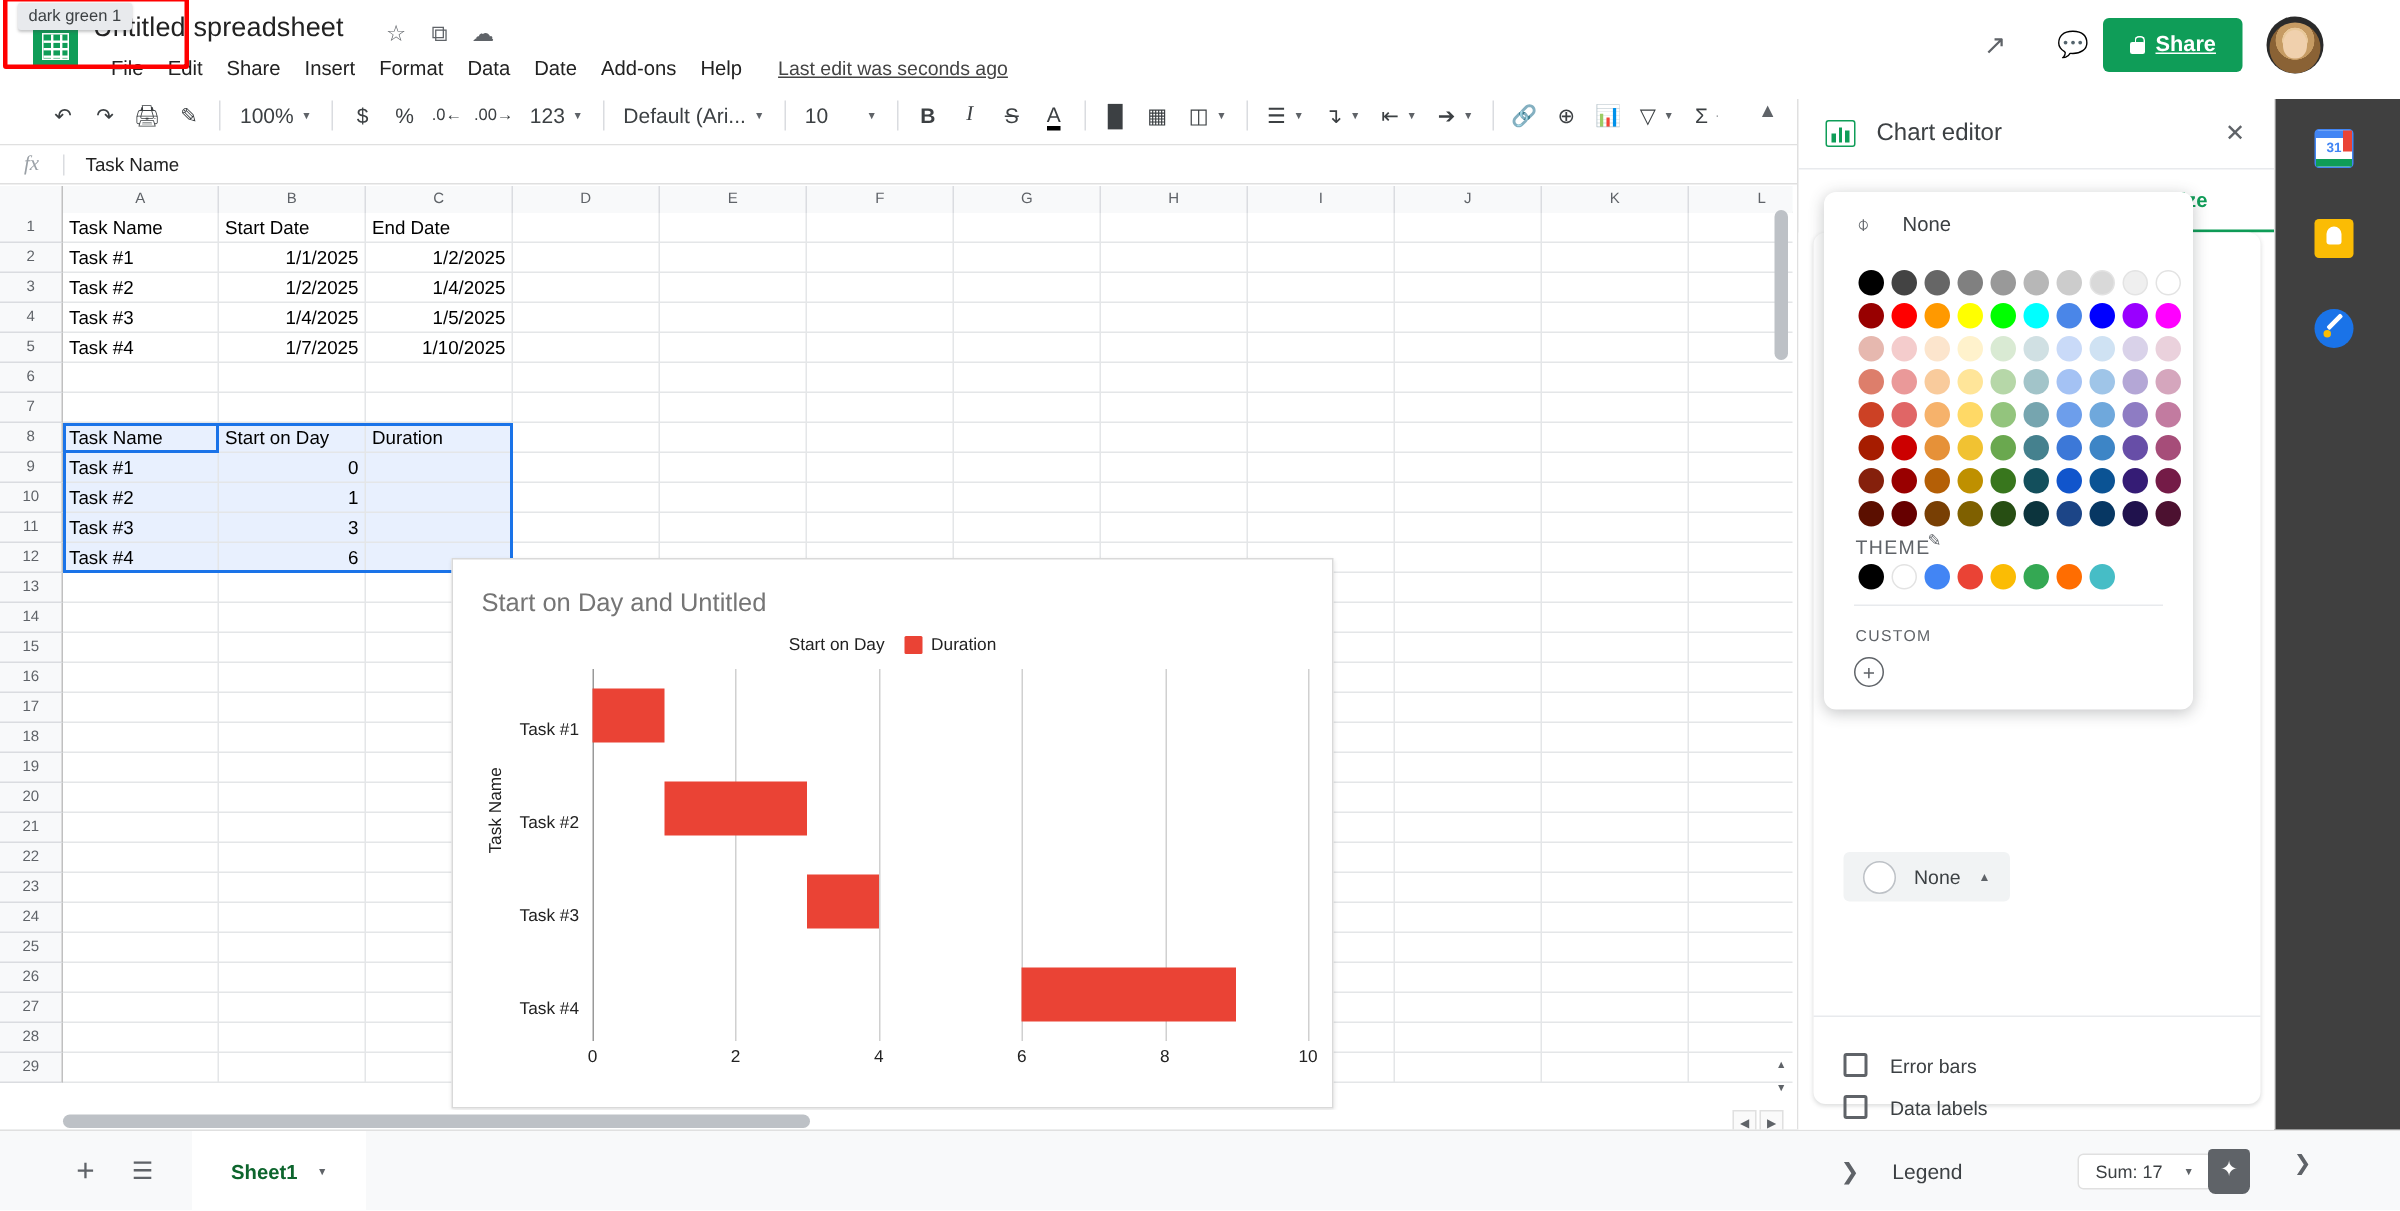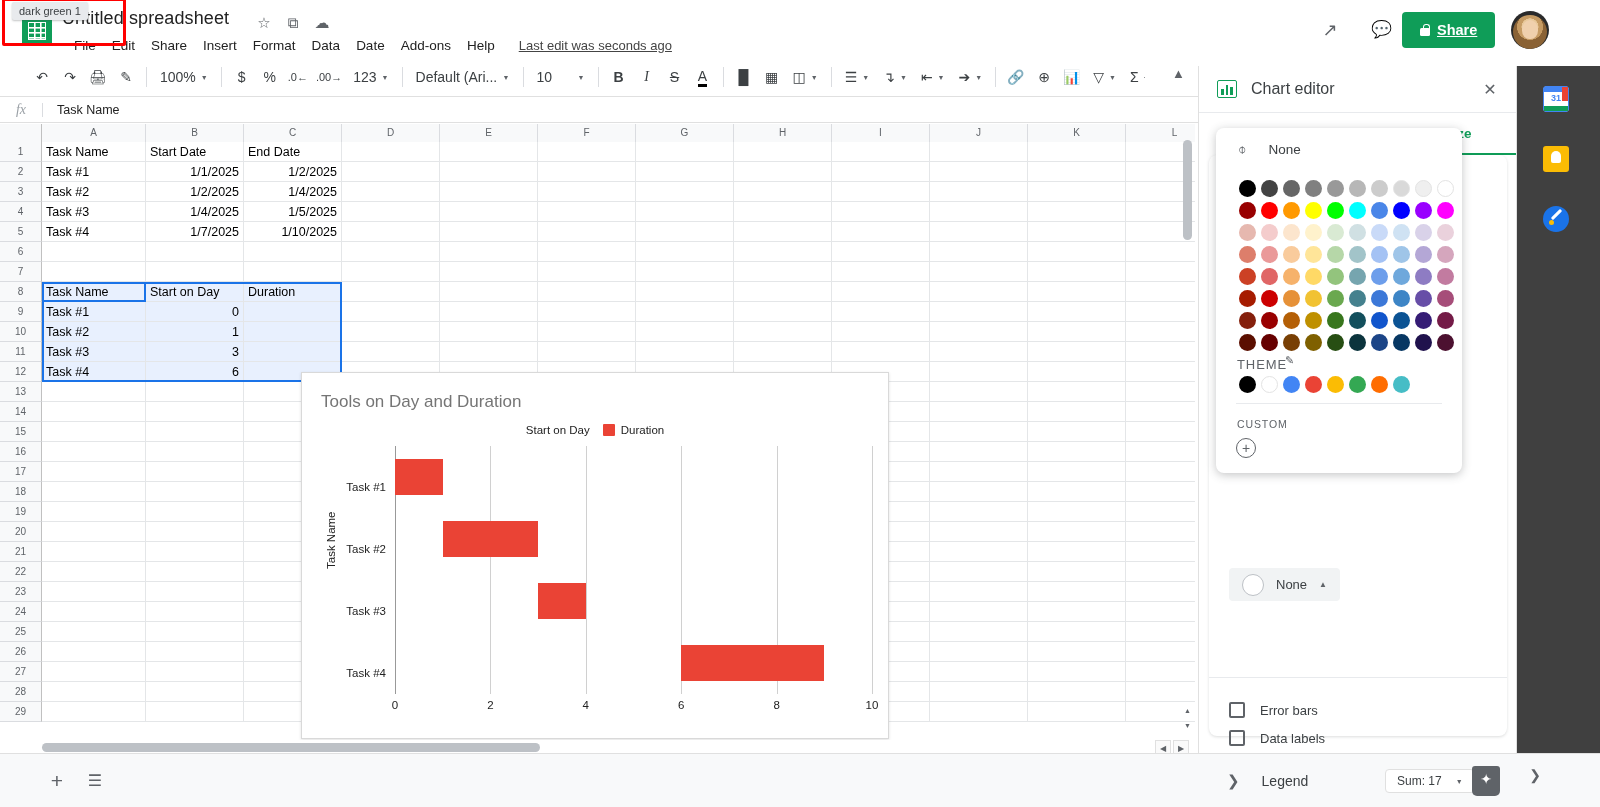--- a/index.html
+++ b/index.html
@@ -780,21 +780,21 @@
         <div class="gcell" style="left: 790px; width: 98px;"></div>
         <div class="gcell" style="left: 888px; width: 98px;"></div>
         <div class="gcell" style="left: 986px; width: 98px;"></div>
         <div class="gcell" style="left: 1084px; width: 98px;"></div>
       </div>
       <div id="sel-outline" style="left: 0px; top: 140px; width: 300px; height: 100px;"></div>
       <div id="sel-active" style="left: 0px; top: 140px; width: 104px; height: 20px;"></div>
     </div>
 
   <div id="chart-obj">
-    <div id="chart-title">Tools on Day and Duration</div>
+    <div id="chart-title">Start on Day and Untitled</div>
     <div id="chart-legend">
       <div class="li">
         <span>Start on Day</span>
       </div>
       <div class="li">
         <span class="sw"></span>
         <span>Duration</span>
       </div>
     </div>
     <div id="y-axis-title">Task Name</div>
@@ -832,20 +832,24 @@
   <div class="thumb"></div>
 </div>
 <div id="hs-arrows">
   <div>◀</div>
   <div>▶</div>
 </div>
 
 <div id="bottombar">
   <div id="btn-addsheet">+</div>
   <div id="btn-allsheets">☰</div>
+  <div id="sheet-tab">
+    <span>Sheet1</span>
+    <span class="caret">▼</span>
+  </div>
   <div id="sum-chip">
     <span>Sum: 17</span>
     <span class="caret">▼</span>
   </div>
   <div id="explore-btn">
     <span class="star">✦</span>
   </div>
 </div>
 
 <div id="chart-editor">

